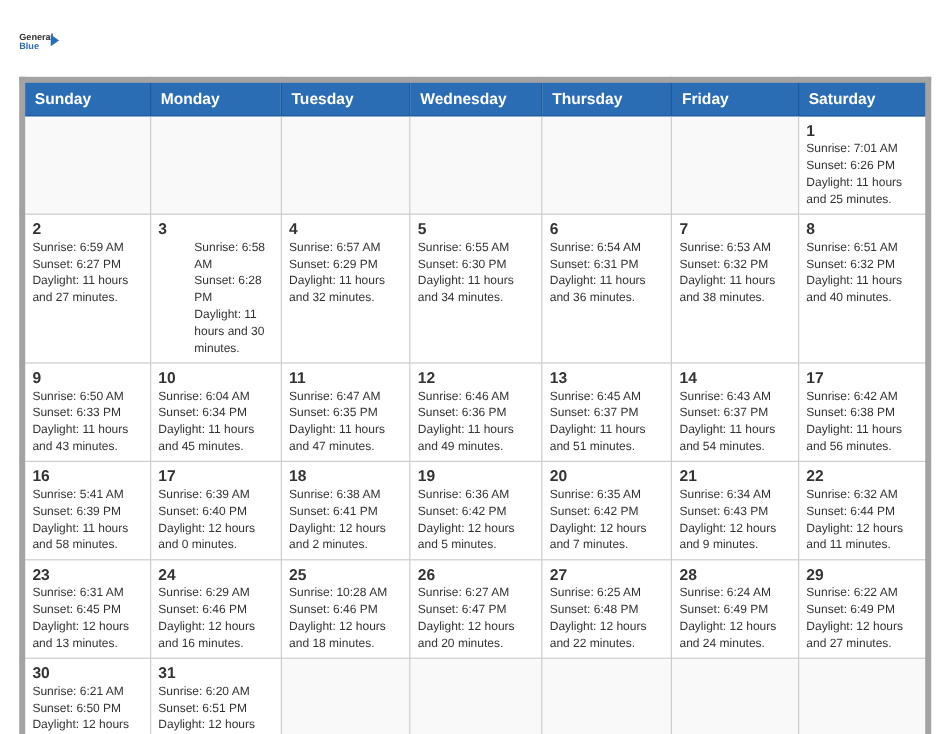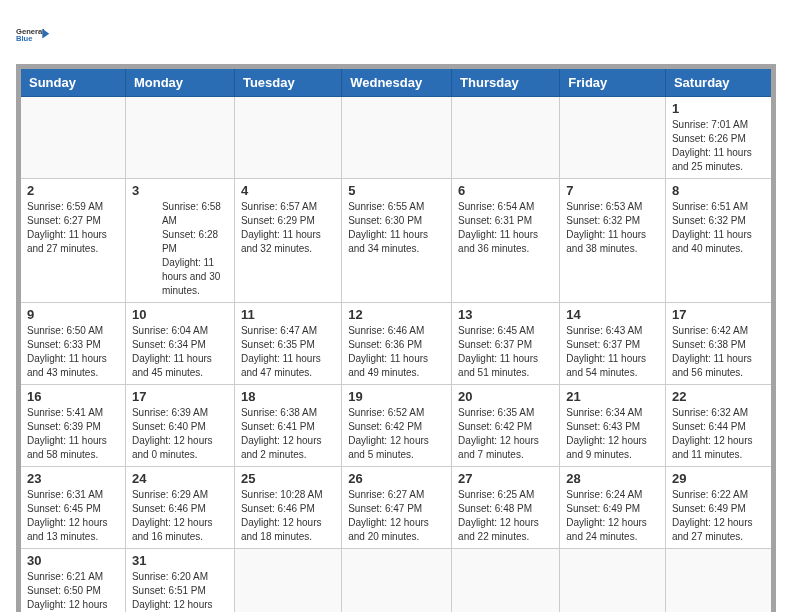--- a/index.html
+++ b/index.html
@@ -229,21 +229,21 @@
 Daylight: 12 hours and 0 minutes.</div>
         </td>
         <td>
           <div class="day-number">18</div>
           <div class="day-info" style="white-space: pre-line;">Sunrise: 6:38 AM
 Sunset: 6:41 PM
 Daylight: 12 hours and 2 minutes.</div>
         </td>
         <td>
           <div class="day-number">19</div>
-          <div class="day-info" style="white-space: pre-line;">Sunrise: 6:52 AM
+          <div class="day-info" style="white-space: pre-line;">Sunrise: 6:36 AM
 Sunset: 6:42 PM
 Daylight: 12 hours and 5 minutes.</div>
         </td>
         <td>
           <div class="day-number">20</div>
           <div class="day-info" style="white-space: pre-line;">Sunrise: 6:35 AM
 Sunset: 6:42 PM
 Daylight: 12 hours and 7 minutes.</div>
         </td>
         <td>

